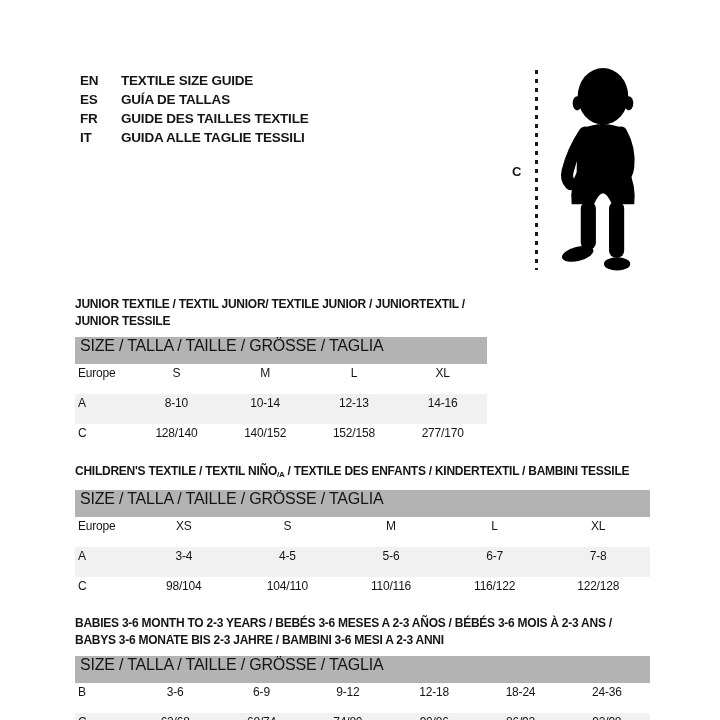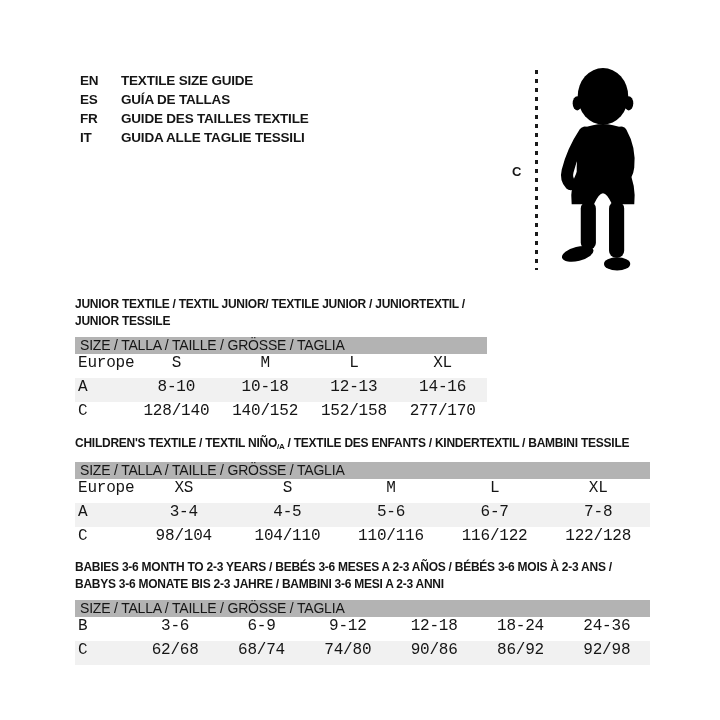--- a/index.html
+++ b/index.html
@@ -71,34 +71,33 @@
     letter-spacing: -0.25px;
     line-height: 17px;
     margin-bottom: 7px;
   }
   .tbl-title .sub {
     font-size: 8px;
     vertical-align: -2px;
   }
   .size-bar {
     background: #b3b3b3;
-    font-size: 14px;
+    font-size: 16px;
     line-height: 17px;
-    height: 17px;
+    height: 27px;
     padding-left: 5px;
     letter-spacing: -0.2px;
   }
   .tbody { width: 100%; }
   .trow {
     display: grid;
-    font-size: 16px;
+    font-size: 12px;
     line-height: 18px;
-    height: 24px;
+    height: 30px;
     letter-spacing: -0.2px;
-    font-family: Liberation Mono, monospace;
   }
   .trow:nth-child(even) { background: #f1f1f1; }
   .trow .rlabel { padding-left: 3px; text-align: left; }
   .trow .cell { text-align: center; }
 
   section.tbl-section { margin-bottom: 16px; }
   section.tbl-section:nth-child(1) { width: 412px; margin-bottom: 9px; margin-top: 20px; }
   section.tbl-section:nth-child(2) { width: 575px; margin-bottom: 8px; }
   section.tbl-section:nth-child(3) { width: 575px; }
 
@@ -163,21 +162,21 @@
           <div class="trow" style="grid-template-columns: 57px repeat(4, 1fr);">
             <span class="rlabel">Europe</span>
             <span class="cell">S</span>
             <span class="cell">M</span>
             <span class="cell">L</span>
             <span class="cell">XL</span>
           </div>
           <div class="trow" style="grid-template-columns: 57px repeat(4, 1fr);">
             <span class="rlabel">A</span>
             <span class="cell">8-10</span>
-            <span class="cell">10-18</span>
+            <span class="cell">10-14</span>
             <span class="cell">12-13</span>
             <span class="cell">14-16</span>
           </div>
           <div class="trow" style="grid-template-columns: 57px repeat(4, 1fr);">
             <span class="rlabel">C</span>
             <span class="cell">128/140</span>
             <span class="cell">140/152</span>
             <span class="cell">152/158</span>
             <span class="cell">277/170</span>
           </div>

